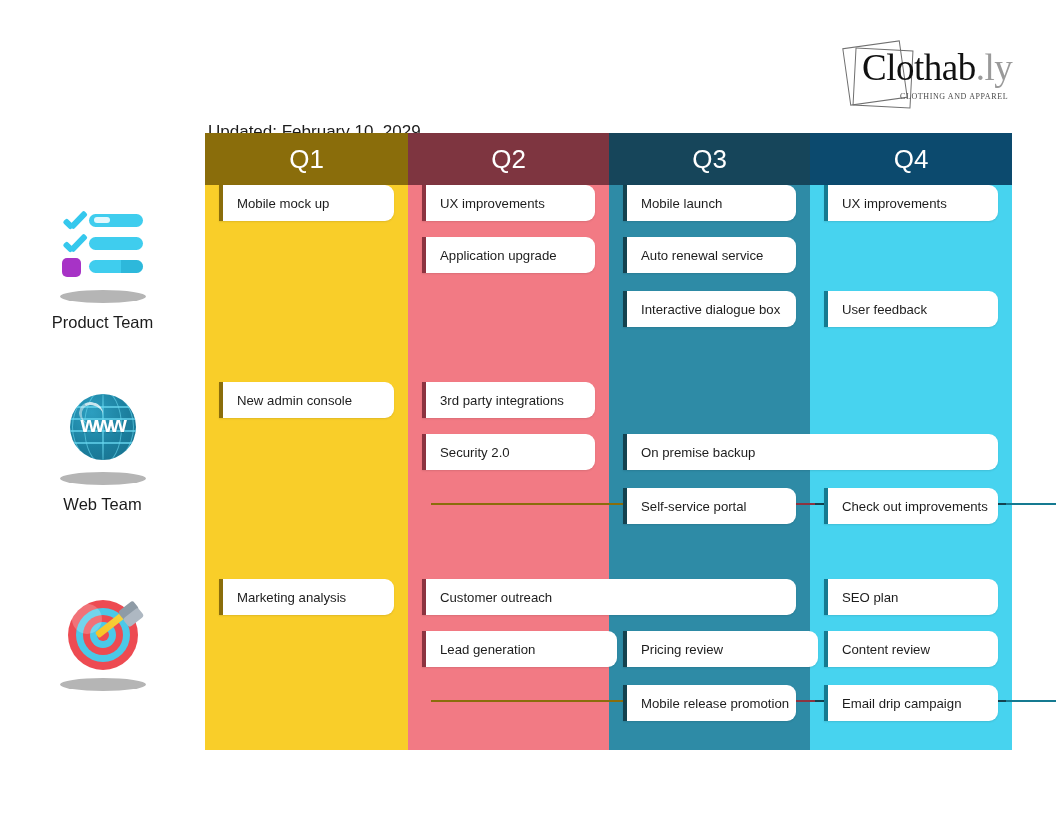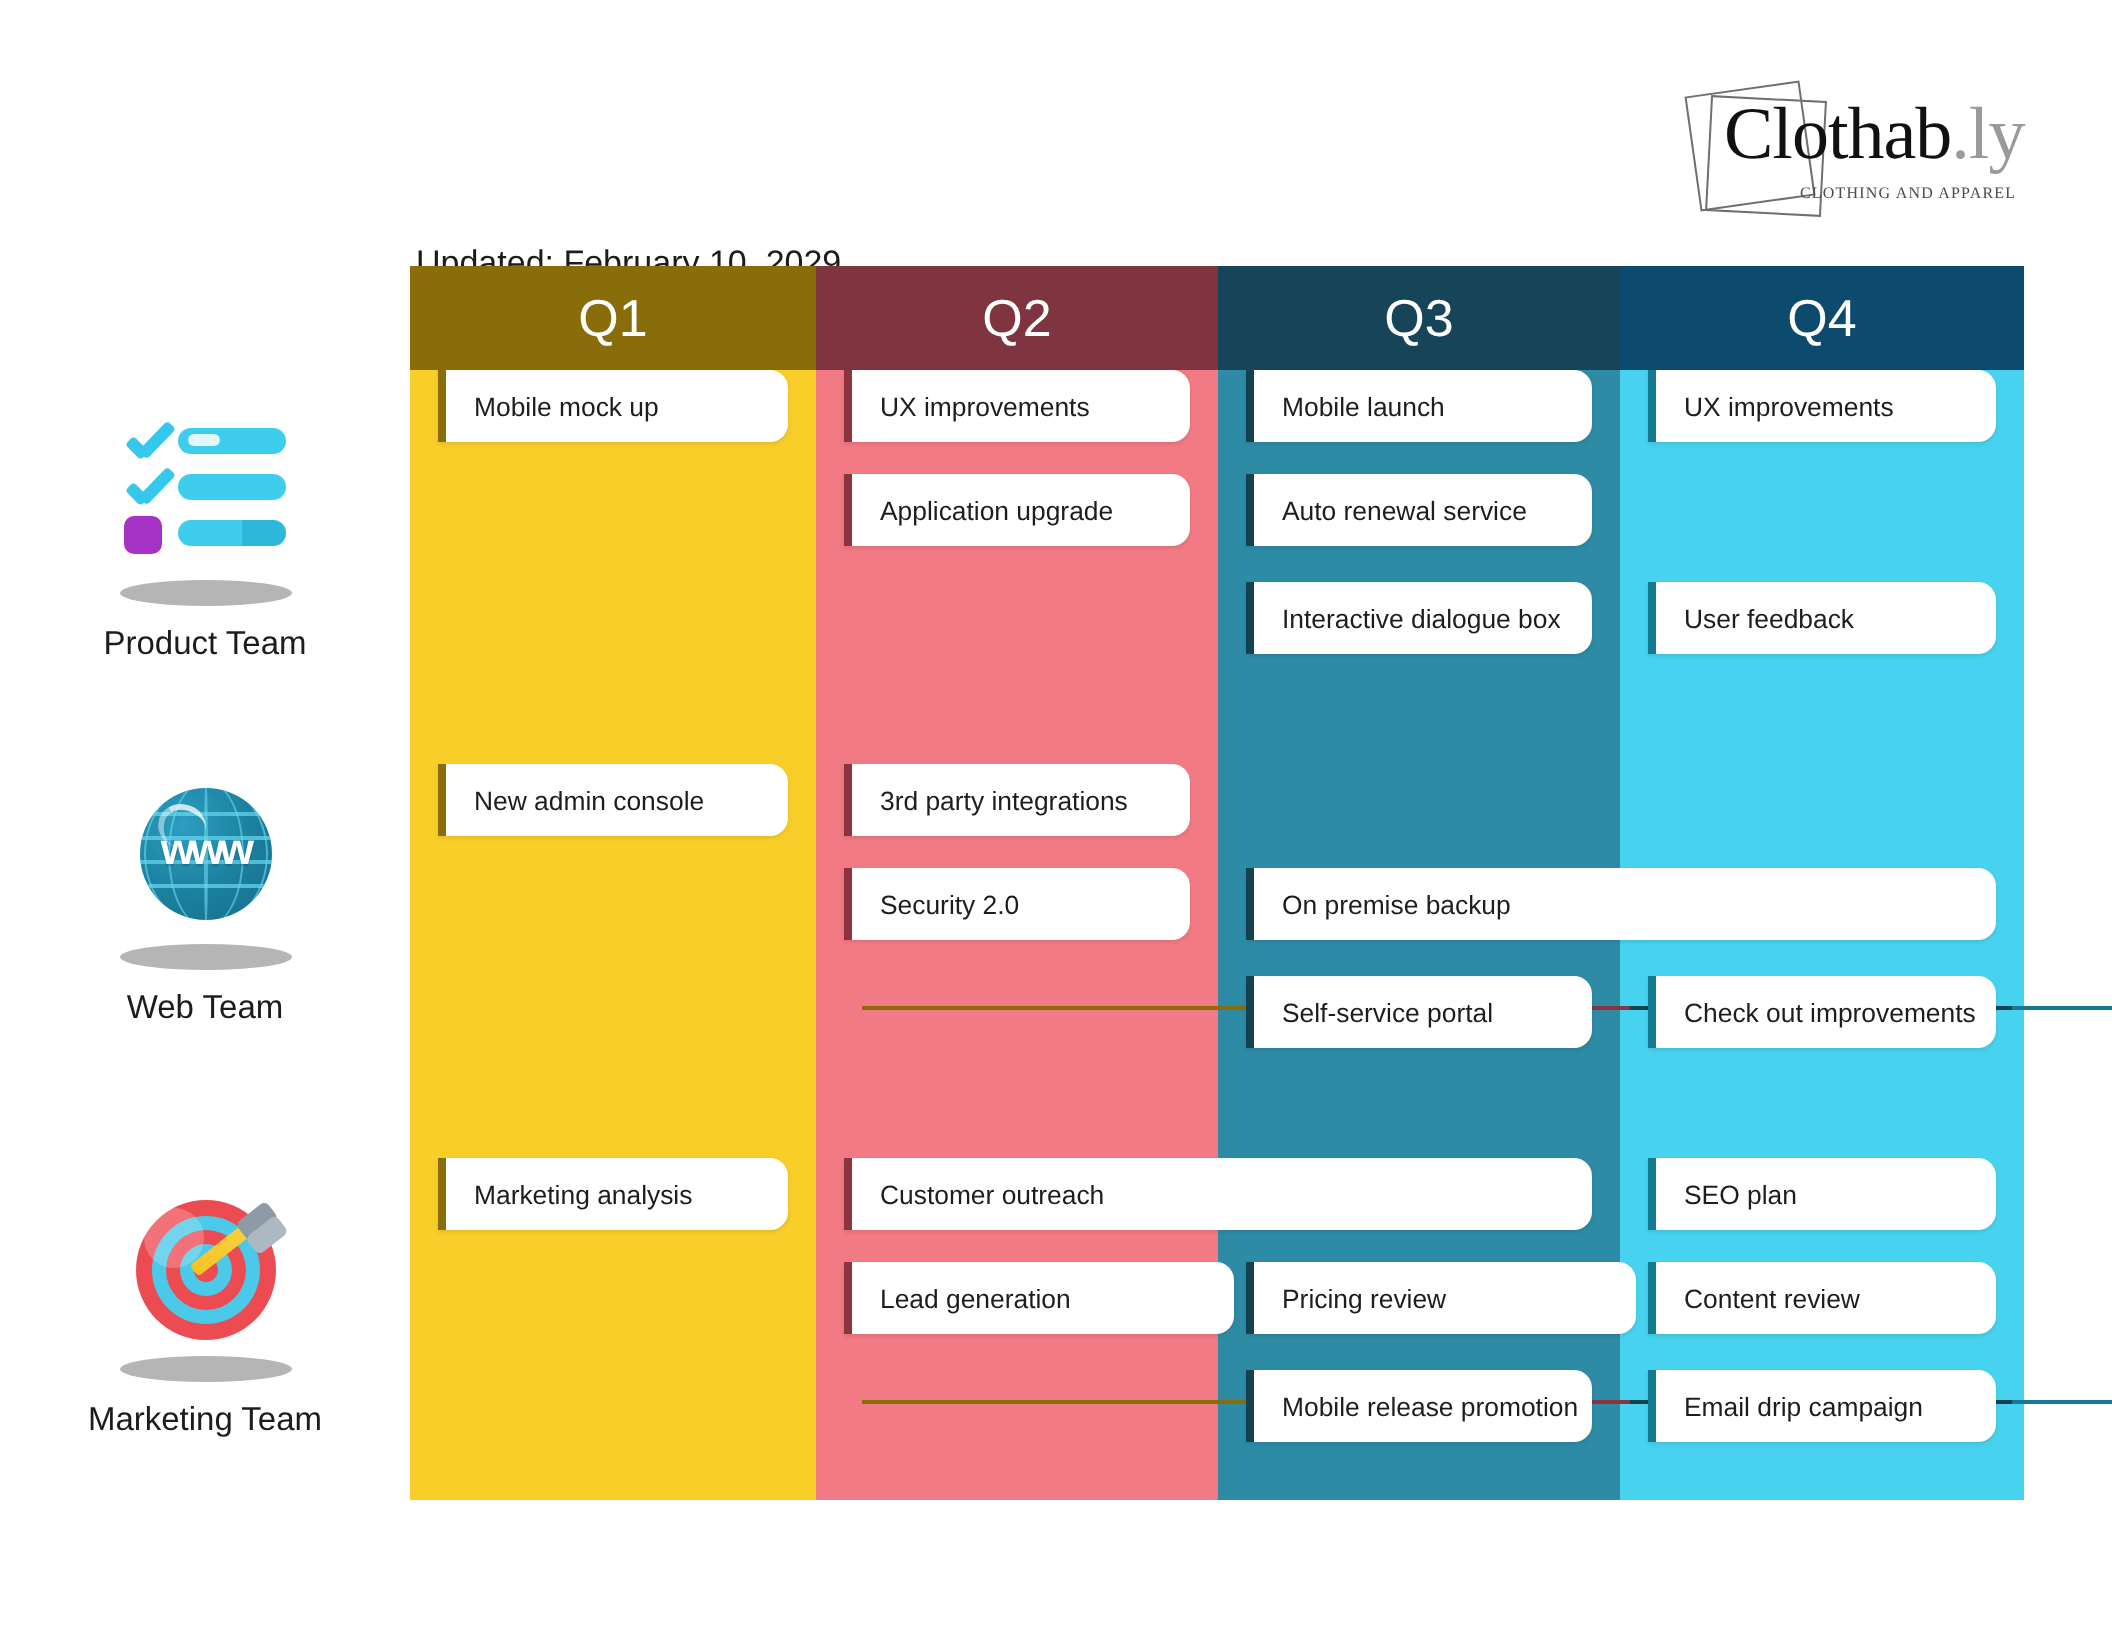--- a/index.html
+++ b/index.html
@@ -197,21 +197,20 @@
             <div class="ring r5"></div>
             <div class="ring rgloss"></div>
             <div class="dart">
               <div class="shaft"></div>
               <div class="fin1"></div>
               <div class="fin2"></div>
             </div>
           </div>
           <div class="shadow"></div>
         </div>
-        <div class="team-label">Marketing Team</div>
       </div>
     </div>
 
   <div class="grid">
     <div id="cols">
         <div class="col" style="left: 0px; width: 203px;">
           <div class="col-head" style="background: rgb(138, 109, 11);">Q1</div>
           <div class="col-body" style="background: rgb(249, 206, 41);"></div>
         </div>
         <div class="col" style="left: 203px; width: 201px;">

